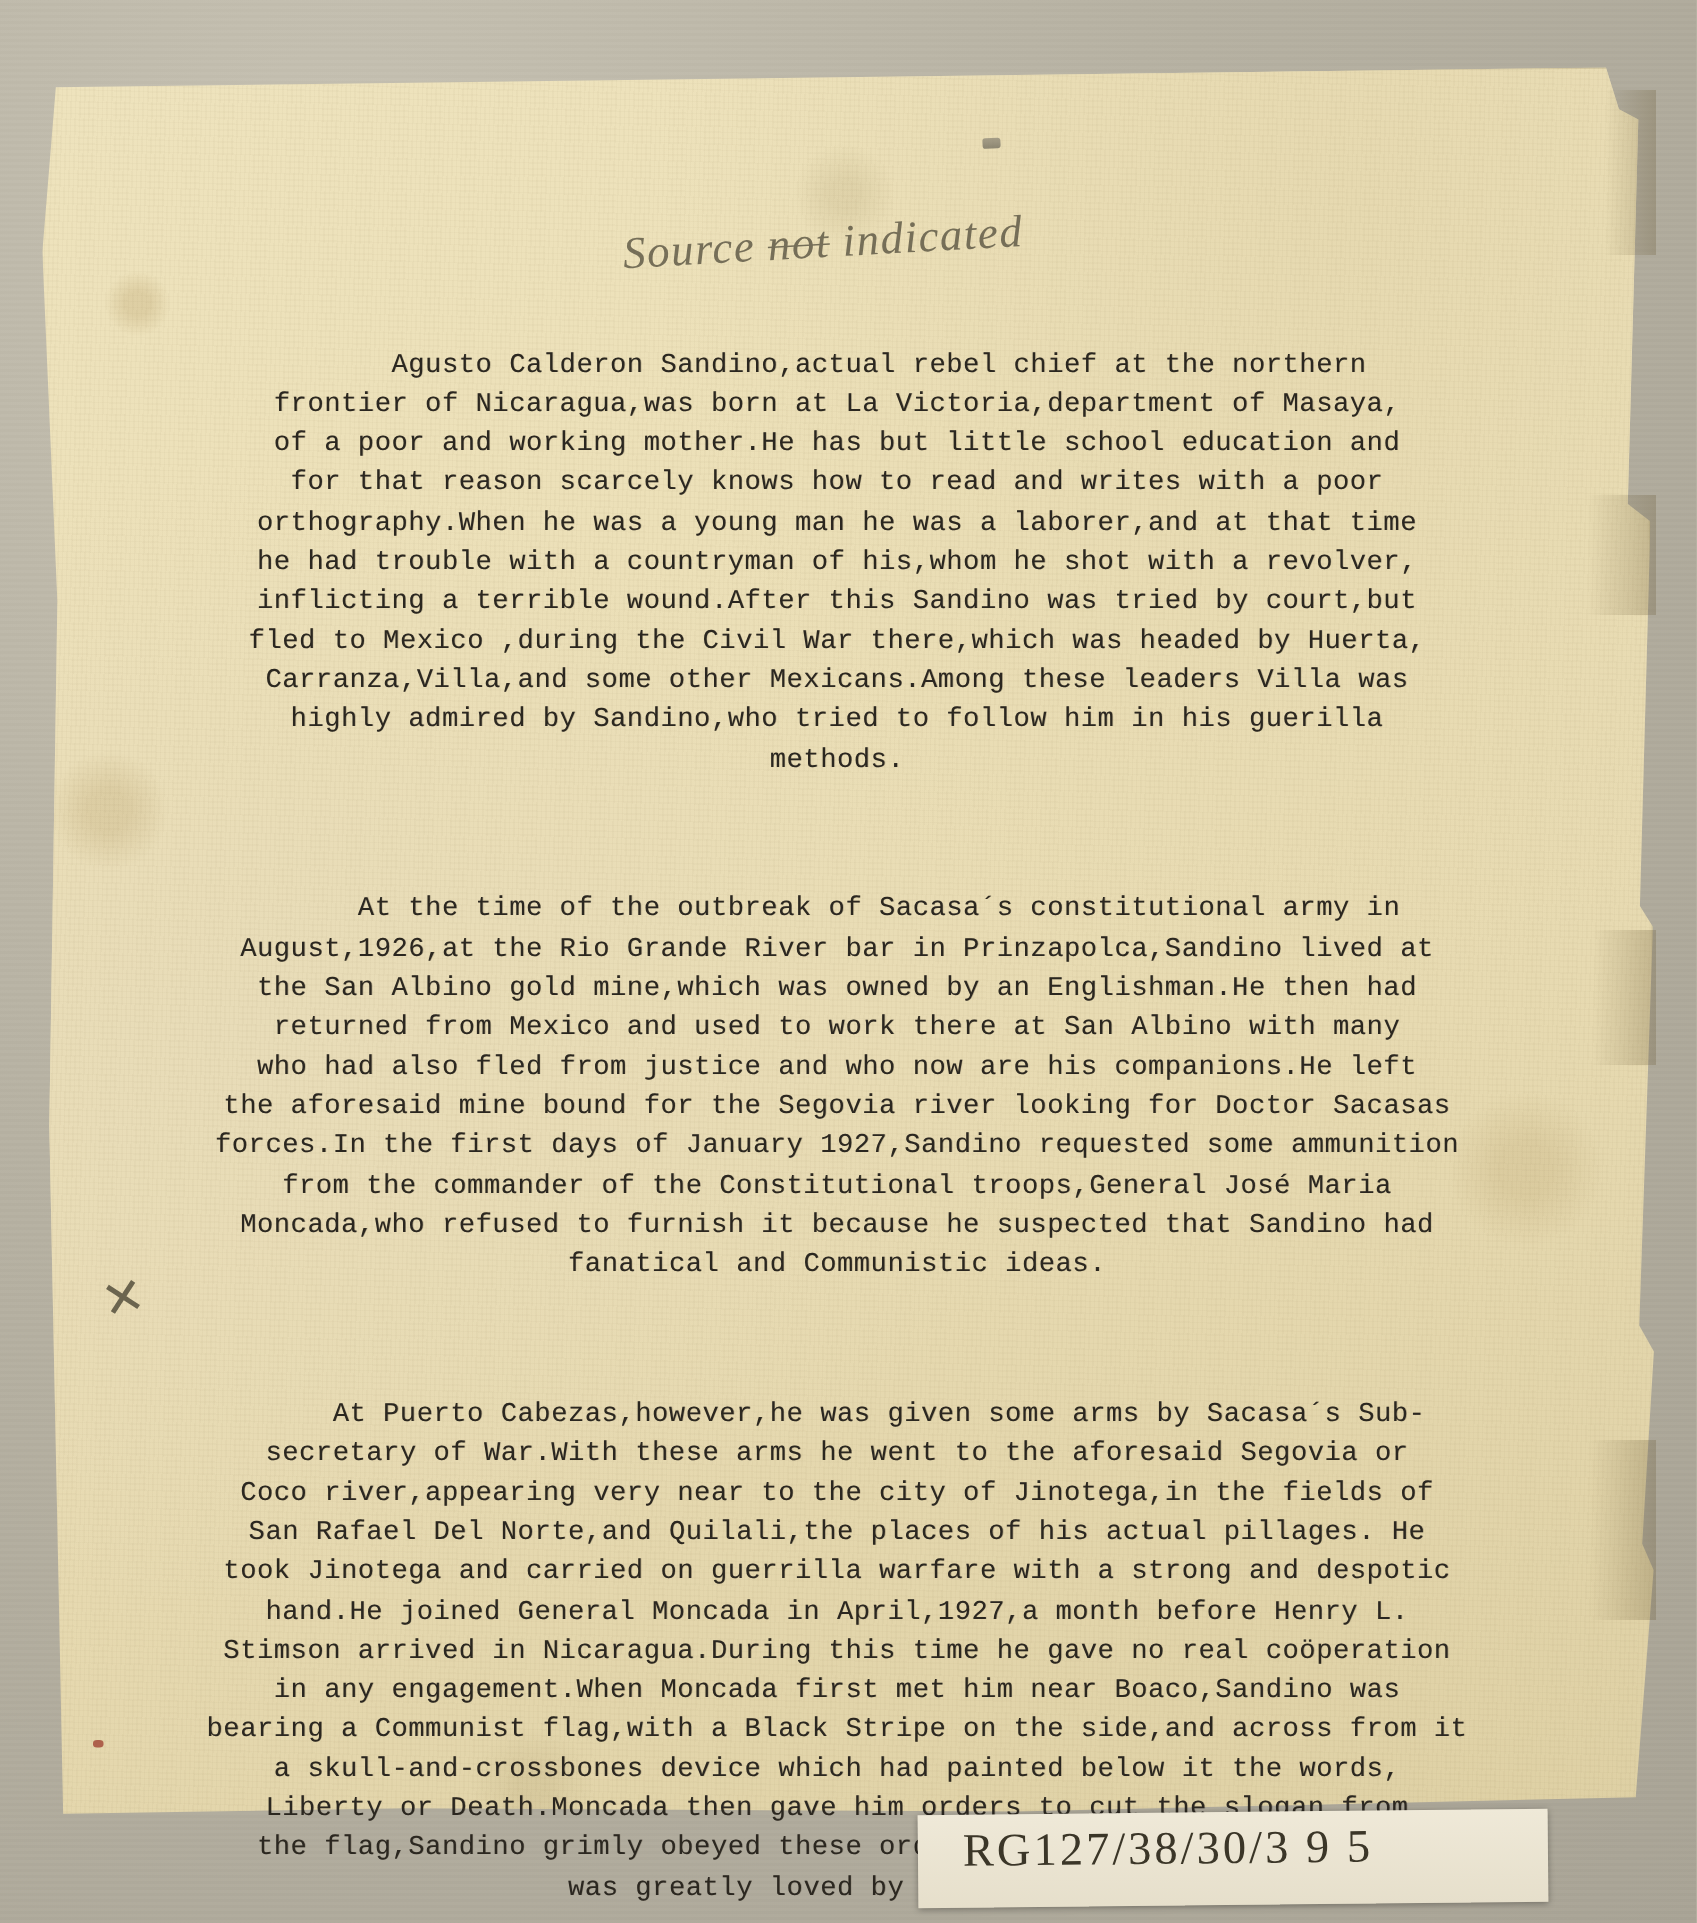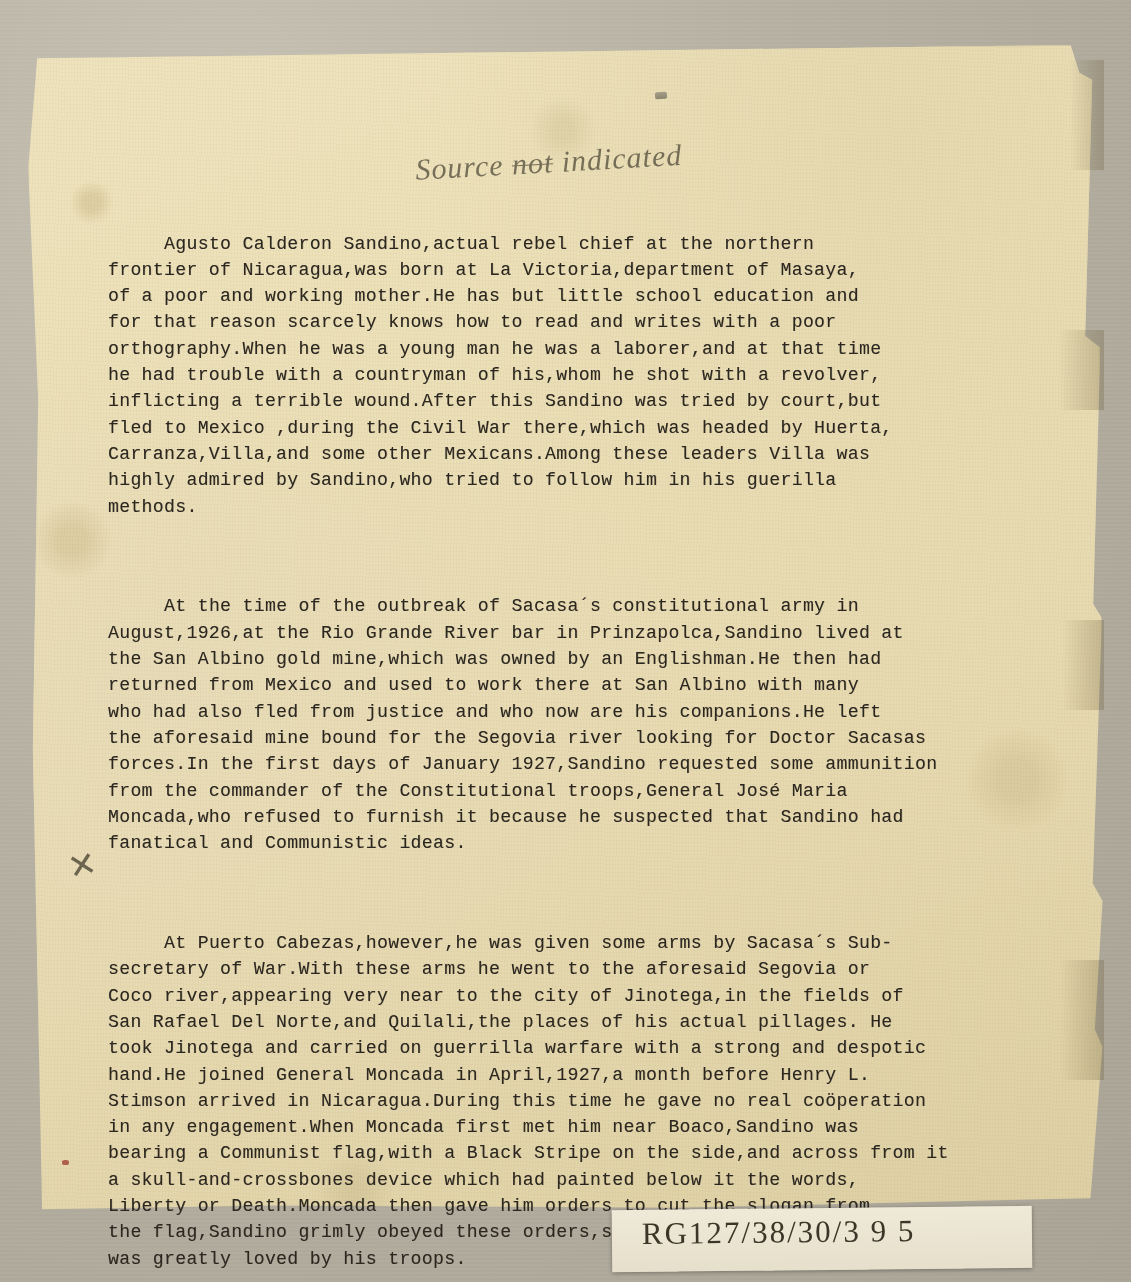--- a/index.html
+++ b/index.html
@@ -135,20 +135,21 @@
     font-size: 18.1px;
     line-height: 26.3px;
     letter-spacing: 0.35px;
     color: #2b2720;
     white-space: pre-wrap;
     text-shadow: 0.4px 0.3px 0 rgba(60,50,35,0.30);
   }
   #typescript p {
     margin: 0 0 21px 0;
     text-indent: 0;
+    text-align: center;
   }
   #typescript p:last-child { margin-bottom: 12px; }
 
   
   #labelcard {
     position: absolute;
     left: 612px;
     top: 1208px;
     width: 420px;
     height: 62px;

